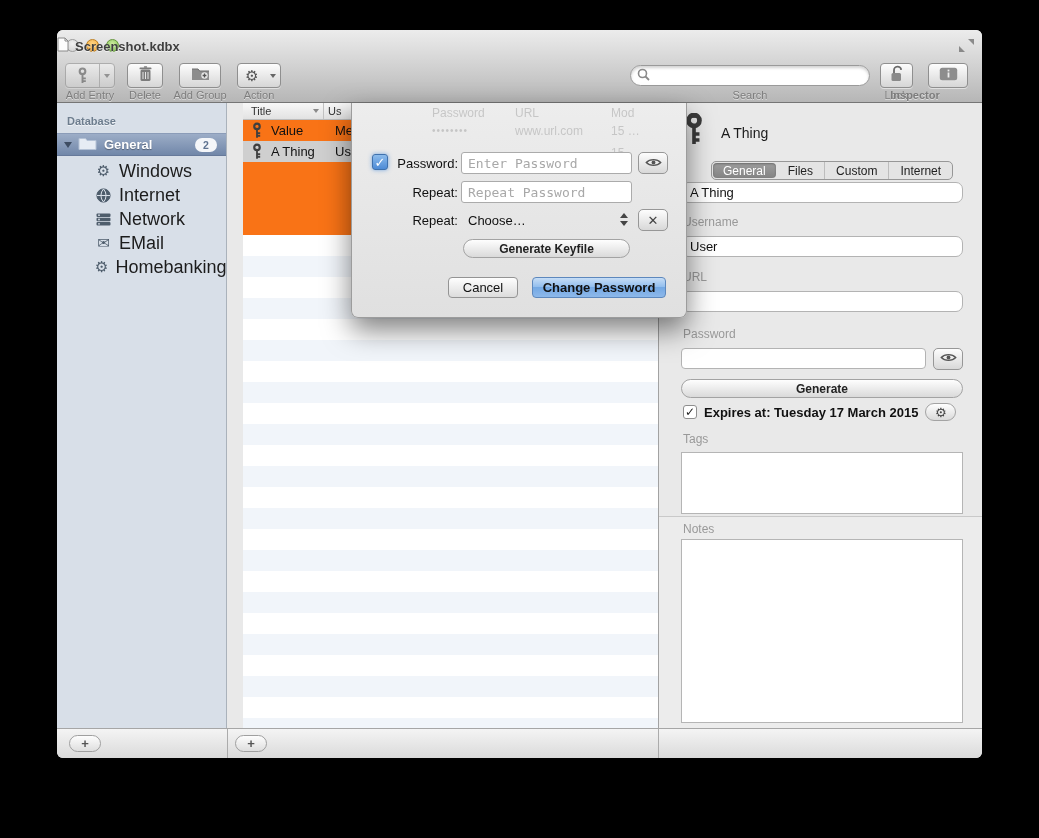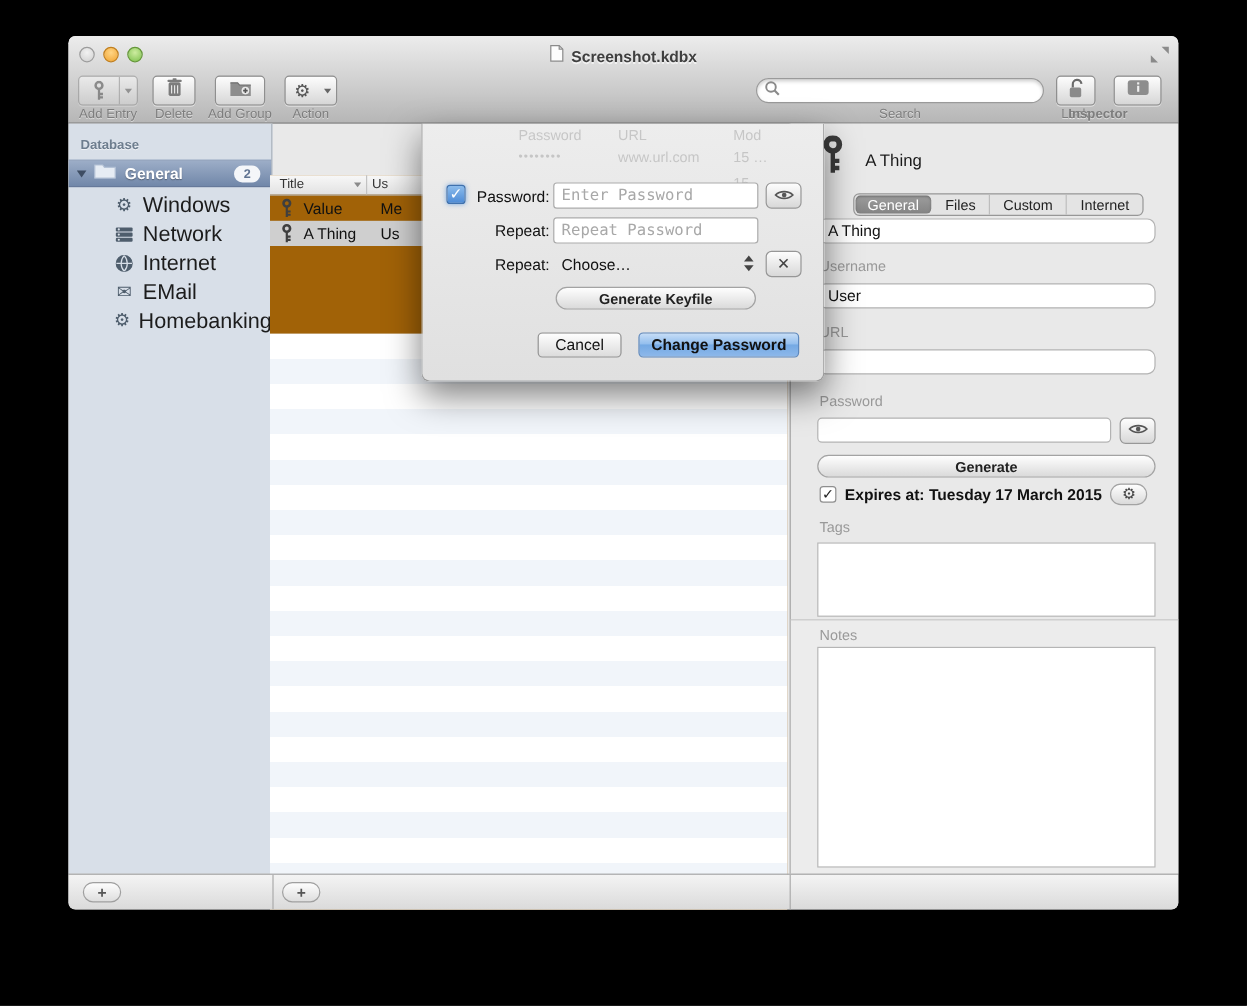--- a/index.html
+++ b/index.html
@@ -13,21 +13,21 @@
 
   
   .chrome { position:absolute; left:0; top:0; width:100%; height:73px;
             background:linear-gradient(#ececec, #cfcfcf 55%, #b6b6b6);
             border-bottom:1px solid #757575; }
   .traffic { position:absolute; left:9px; top:9px; display:flex; gap:7px; }
   .tl { width:13px; height:13px; border-radius:50%; }
   .tl.close { background:radial-gradient(circle at 50% 35%, #f2f2f2, #cfcfcf); border:1px solid #9c9c9c; }
   .tl.min   { background:radial-gradient(circle at 50% 35%, #ffd585, #f0a433); border:1px solid #c07f1f; }
   .tl.zoom  { background:radial-gradient(circle at 50% 35%, #cdeca0, #7cc04c); border:1px solid #65973a; }
-  .title-wrap { position:absolute; top:7px; left:0; width:100%; display:flex; justify-content:center; align-items:center; gap:6px; }
+  .title-wrap { position:absolute; top:7px; left:0; width:100%; display:flex; justify-content:flex-start; align-items:center; gap:6px; }
   .win-title { font-size:13px; font-weight:bold; color:#3f3f3f; text-shadow:0 1px 0 rgba(255,255,255,.6); }
   .fullscreen { position:absolute; right:7px; top:8px; width:17px; height:15px; opacity:.75; }
 
   .tbtn { position:absolute; top:33px; height:25px; border-radius:4px;
           background:linear-gradient(#fdfdfd, #d6d6d6); border:1px solid #8f8f8f;
           box-shadow:0 1px 0 rgba(255,255,255,.5); display:flex; align-items:center; justify-content:center; }
   .tbtn .seg-div { width:1px; height:100%; background:#9b9b9b; margin:0 0; }
   .tlabel { position:absolute; top:59px; font-size:11px; color:#7d7d7d; text-align:center; text-shadow:0 1px 0 rgba(255,255,255,.5); }
   .caret { width:0; height:0; border-left:3.5px solid transparent; border-right:3.5px solid transparent; border-top:4px solid #666; }
   .gear-glyph { font-family:"DejaVu Sans", sans-serif; color:#555; }
@@ -46,21 +46,21 @@
               background:linear-gradient(#9cadc7, #7187a9); border-top:1px solid #8b9cb8; border-bottom:1px solid #66799a; }
   .sb-tri { width:0; height:0; border-top:6px solid #3e4d63; border-left:4.5px solid transparent; border-right:4.5px solid transparent; margin-left:7px; }
   .sb-group-label { margin-left:7px; font-size:13px; font-weight:bold; color:#fff; text-shadow:0 1px 1px rgba(0,0,0,.35); }
   .sb-badge { position:absolute; right:9px; width:22px; height:14px; border-radius:7px; background:#f4f6f9;
               font-size:10.5px; font-weight:bold; color:#5f7391; display:flex; align-items:center; justify-content:center; }
   .sb-item { height:24px; display:flex; align-items:center; padding-left:38px; gap:7px; }
   .sb-item .ic { width:17px; display:flex; justify-content:center; color:#4e5d6c; }
   .sb-item .lbl { font-size:18px; color:#1c1c1c; }
   .uni-icon { font-family:"DejaVu Sans", sans-serif; font-size:15px; line-height:1; color:#4e5d6c; }
 
-  .entrylist { position:absolute; left:168px; top:0; width:431px; height:100%; background:#a16207;margin-top:43px; }
+  .entrylist { position:absolute; left:186px; top:0; width:431px; height:100%; background:#f97316; }
   .el-header { position:relative; height:17px; background:linear-gradient(#f8f8f8, #e2e2e2);
                border-bottom:1px solid #bcbcbc; display:flex; align-items:center; font-size:11px; color:#333; }
   .el-h-title { padding-left:8px; width:80px; }
   .el-sort { width:0; height:0; border-left:3.5px solid transparent; border-right:3.5px solid transparent; border-top:4px solid #8a8a8a; margin-right:4px; }
   .el-h-div { width:1px; height:100%; background:#c2c2c2; }
   .el-h-user { padding-left:4px; }
   .el-row { height:21px; display:flex; align-items:center; font-size:13px; color:#111; }
   .el-row.selected { background:#cfcfcf; }
   .el-key { width:28px; display:flex; justify-content:center; color:#3f3f3f; }
   .el-title { width:60px; }
@@ -255,40 +255,40 @@
           <span class="sb-group-label">General</span>
           <span class="sb-badge">2</span>
         </div>
         <div style="height:3px;"></div>
         <div class="sb-item">
           <span class="ic uni-icon">⚙</span>
           <span class="lbl">Windows</span>
         </div>
         <div class="sb-item">
           <span class="ic">
+            <svg width="15" height="15" viewBox="0 0 15 15">
+                <circle cx="7.5" cy="7.5" r="6.6" fill="#4e5d6c"></circle>
+                <circle cx="7.5" cy="7.5" r="6.6" fill="none" stroke="#4e5d6c"></circle>
+                <path d="M1 7.5 h13 M7.5 1 a9.5 9.5 0 0 0 0 13 M7.5 1 a9.5 9.5 0 0 1 0 13" fill="none" stroke="#d8dfe8" stroke-width="1"></path>
+              </svg>
+          </span>
+          <span class="lbl">Internet</span>
+        </div>
+        <div class="sb-item">
+          <span class="ic">
             <svg width="15" height="13" viewBox="0 0 15 13">
                 <rect x="0.5" y="0.5" width="14" height="3.4" rx="1" fill="#4e5d6c"></rect>
                 <rect x="0.5" y="4.8" width="14" height="3.4" rx="1" fill="#4e5d6c"></rect>
                 <rect x="0.5" y="9.1" width="14" height="3.4" rx="1" fill="#4e5d6c"></rect>
                 <circle cx="3" cy="2.2" r="0.9" fill="#d8dfe8"></circle>
                 <circle cx="3" cy="6.5" r="0.9" fill="#d8dfe8"></circle>
                 <circle cx="3" cy="10.8" r="0.9" fill="#d8dfe8"></circle>
               </svg>
           </span>
           <span class="lbl">Network</span>
-        </div>
-        <div class="sb-item">
-          <span class="ic">
-            <svg width="15" height="15" viewBox="0 0 15 15">
-                <circle cx="7.5" cy="7.5" r="6.6" fill="#4e5d6c"></circle>
-                <circle cx="7.5" cy="7.5" r="6.6" fill="none" stroke="#4e5d6c"></circle>
-                <path d="M1 7.5 h13 M7.5 1 a9.5 9.5 0 0 0 0 13 M7.5 1 a9.5 9.5 0 0 1 0 13" fill="none" stroke="#d8dfe8" stroke-width="1"></path>
-              </svg>
-          </span>
-          <span class="lbl">Internet</span>
         </div>
         <div class="sb-item">
           <span class="ic uni-icon">✉</span>
           <span class="lbl">EMail</span>
         </div>
         <div class="sb-item">
           <span class="ic uni-icon">⚙</span>
           <span class="lbl">Homebanking</span>
         </div>
       </div>

